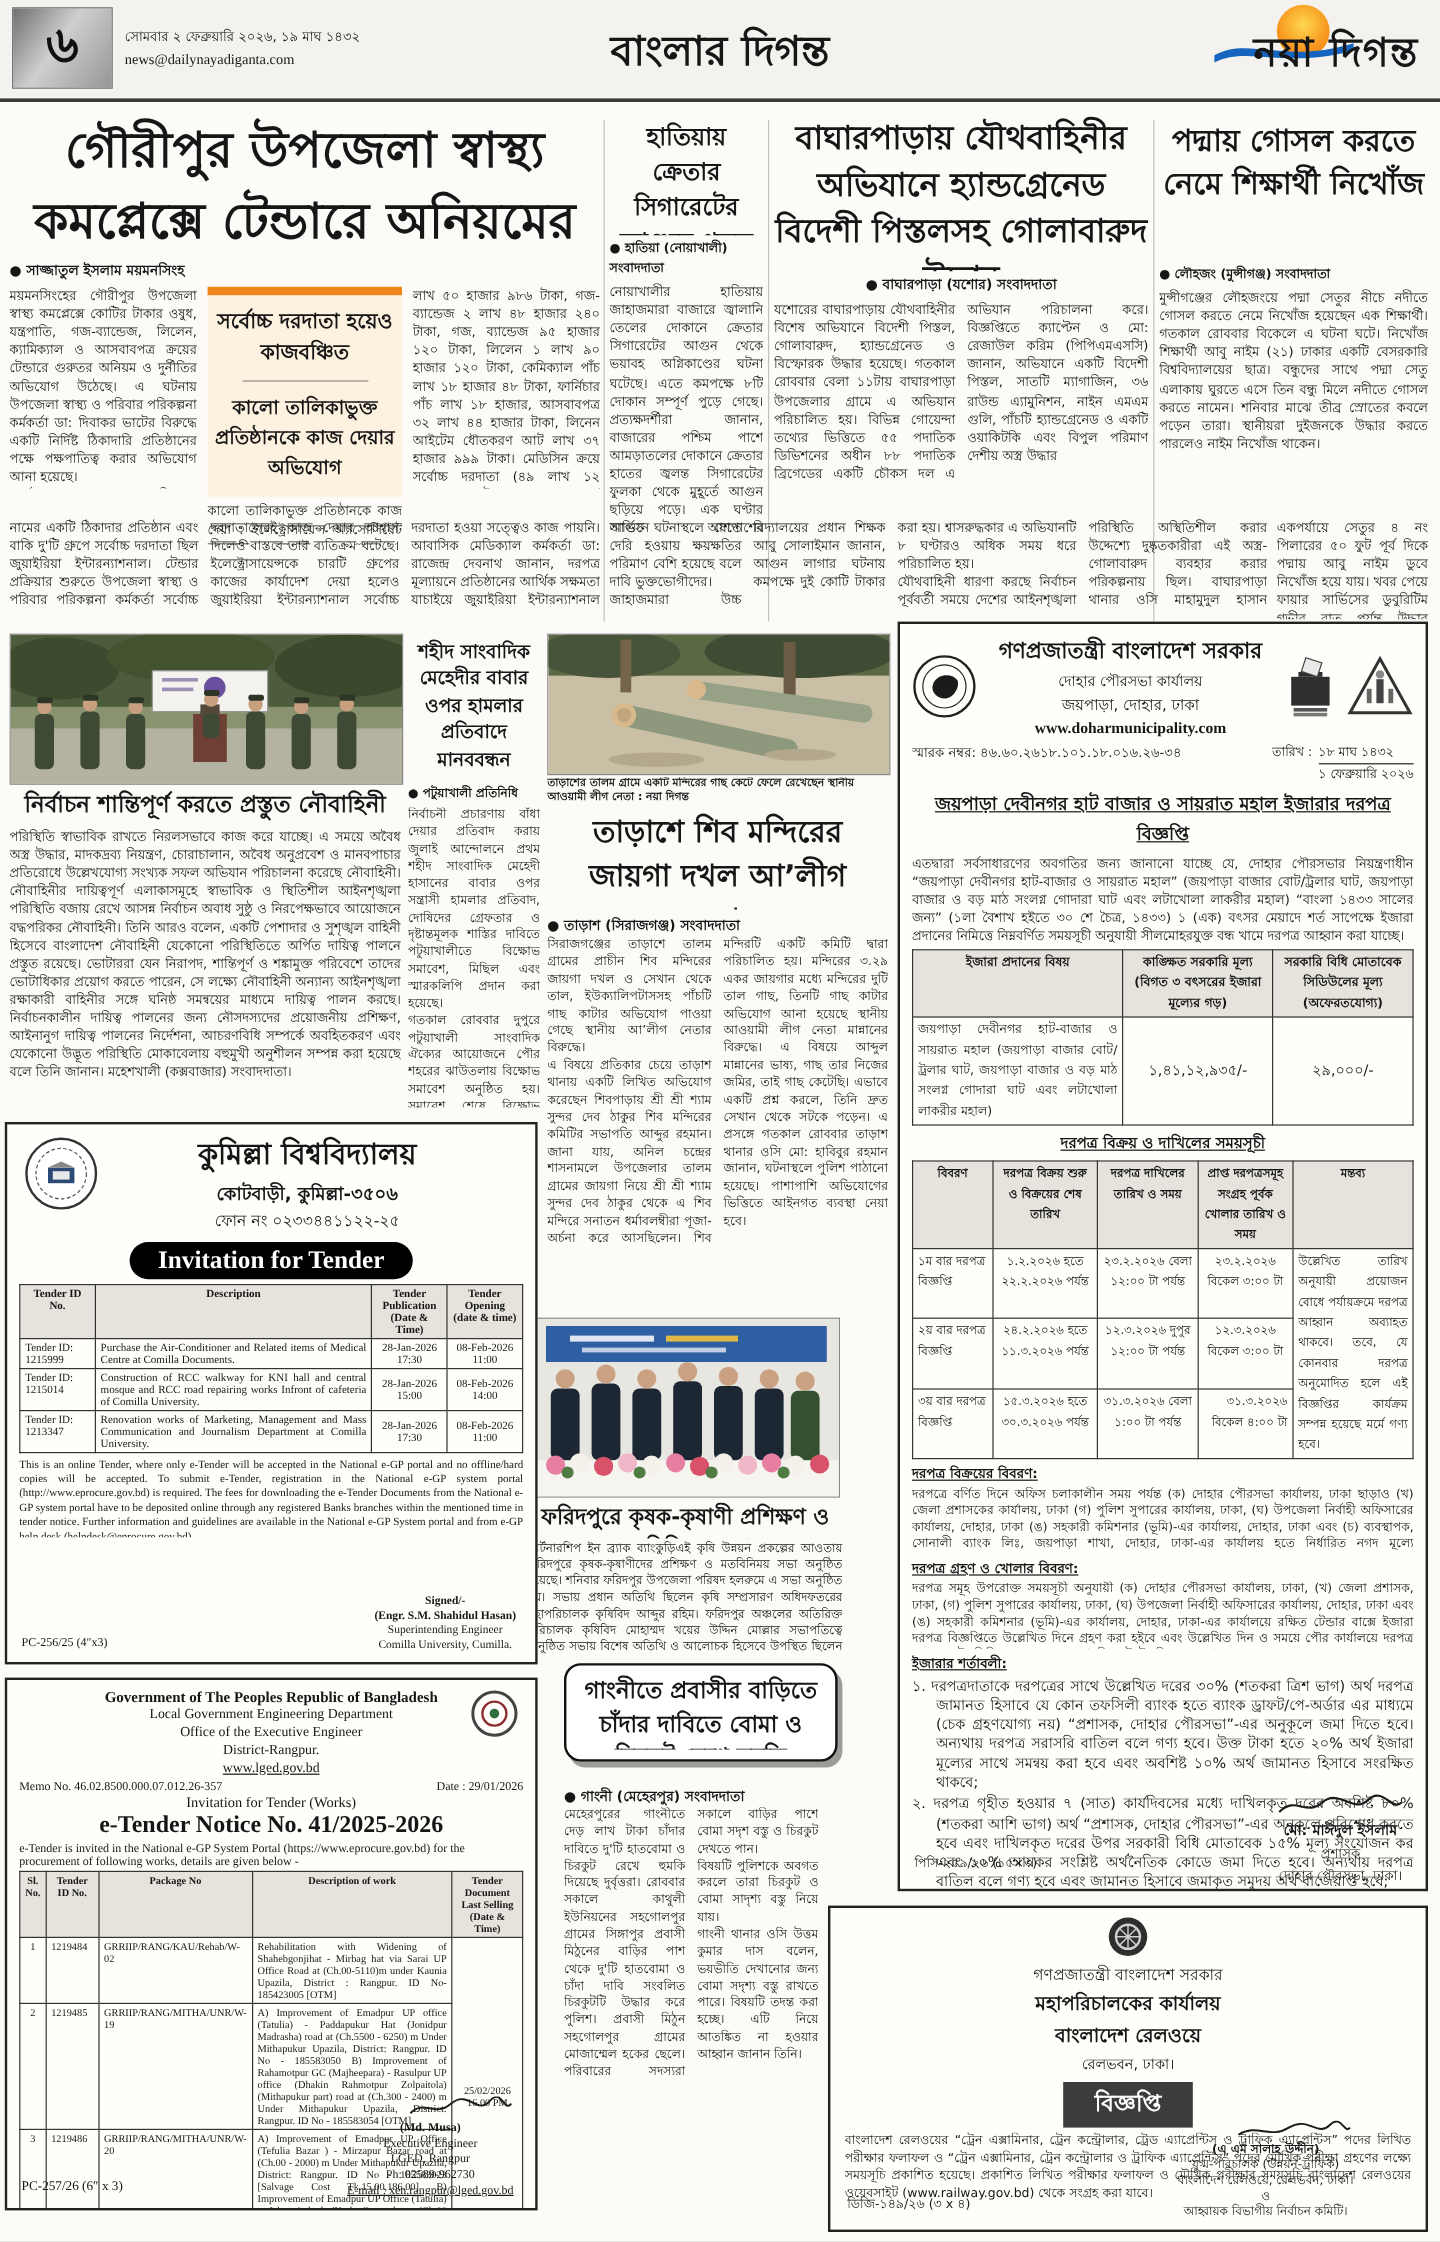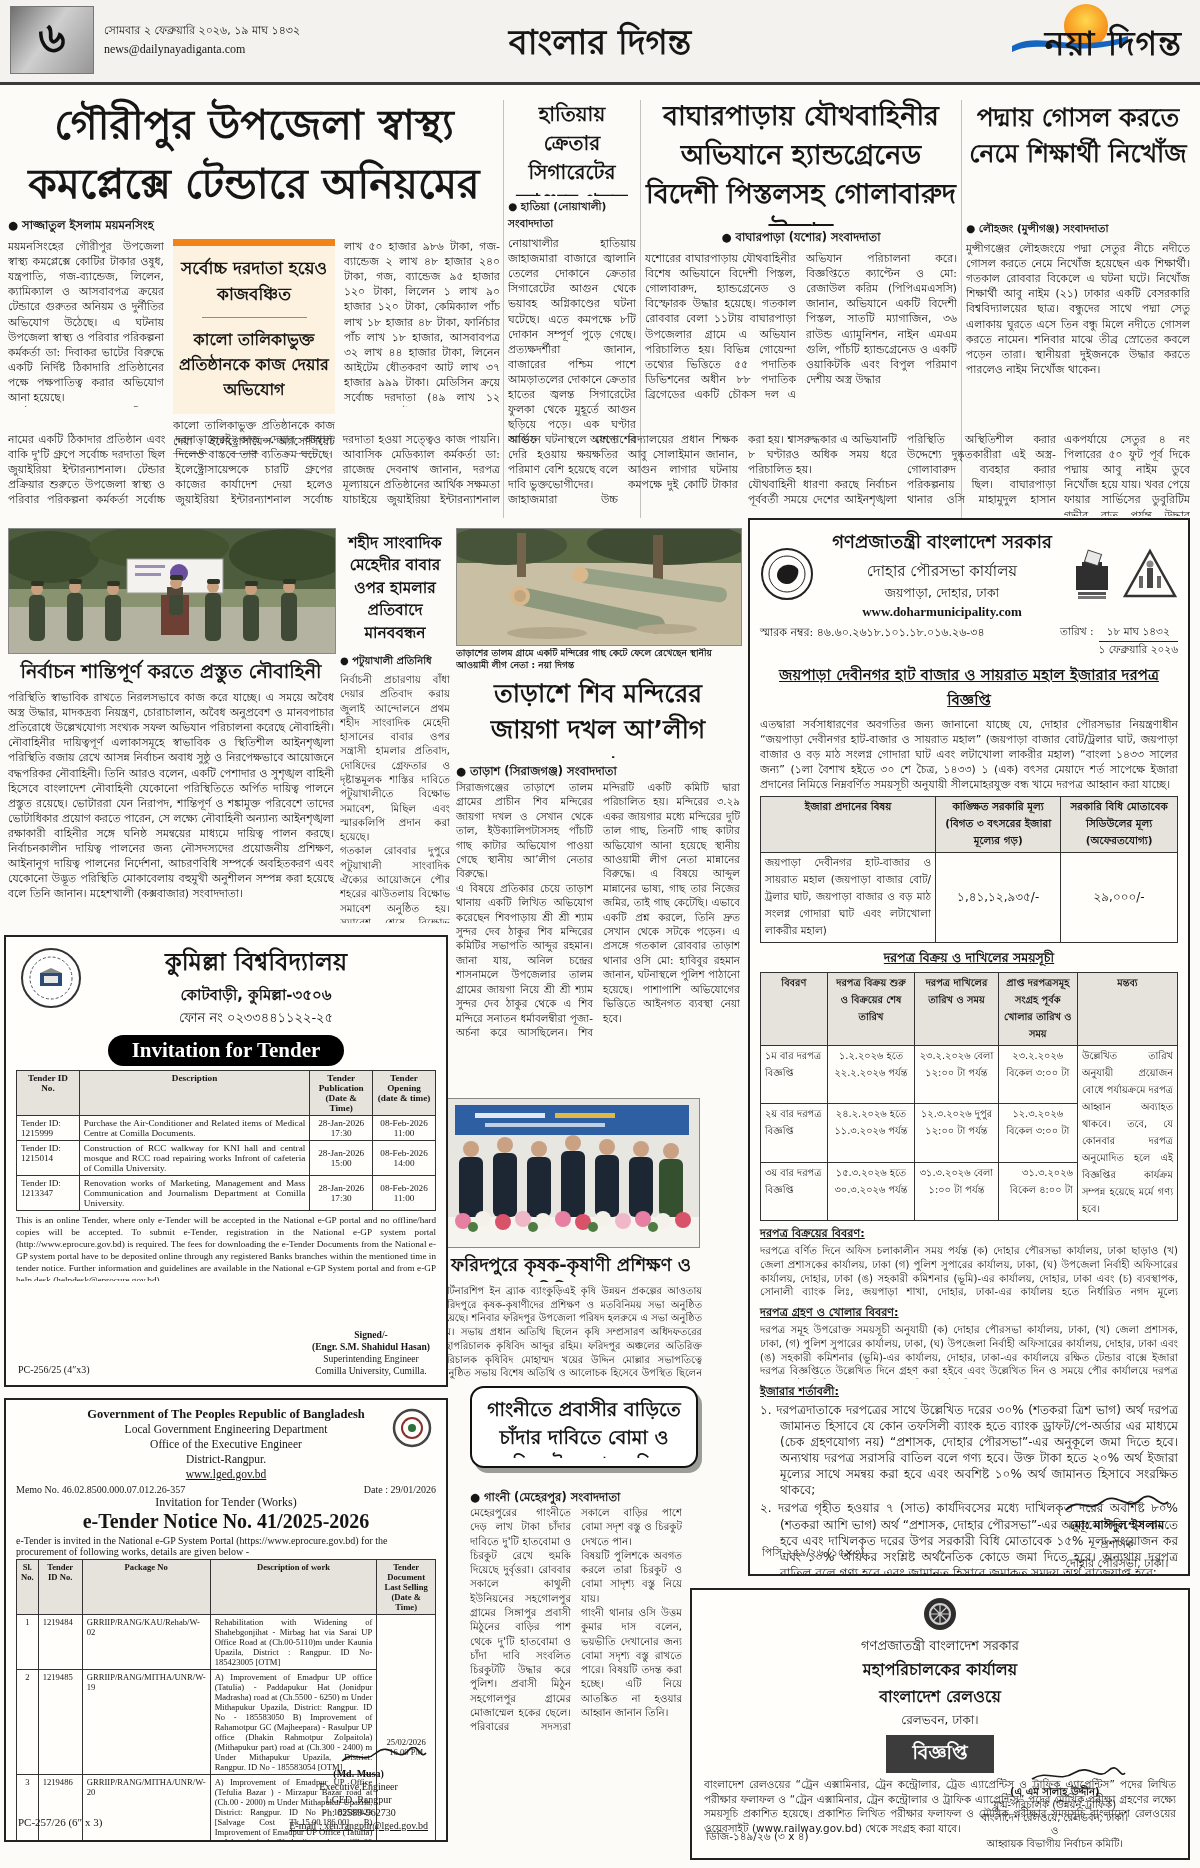--- a/index.html
+++ b/index.html
@@ -232,21 +232,21 @@
 
   <div class="gov-box" style="left:748px;top:518px;width:442px;height:1058px;padding:8px 10px;overflow:hidden;">
     <div style="display:flex;align-items:center;gap:8px;">
       <svg width="54" height="54" viewBox="0 0 54 54">
         <circle cx="27" cy="27" r="25" fill="none" stroke="#222" stroke-width="2"></circle>
         <circle cx="27" cy="27" r="18" fill="none" stroke="#222" stroke-width="1"></circle>
         <path d="M18,24 C22,16 34,16 38,22 C40,28 34,38 26,37 C19,36 15,30 18,24 Z" fill="#1b1b1b"></path>
       </svg>
       <div style="flex:1;text-align:center;">
         <div style="font-size:18px;font-weight:800;">গণপ্রজাতন্ত্রী বাংলাদেশ সরকার</div>
-        <div style="font-size:15px;">দোহার পৌরসভা কার্যালয়</div>
+        <div style="font-size:12px;">দোহার পৌরসভা কার্যালয়</div>
         <div style="font-size:12.5px;">জয়পাড়া, দোহার, ঢাকা</div>
         <div class="en" style="font-size:13px;font-weight:700;">www.doharmunicipality.com</div>
       </div>
       <svg width="44" height="52" viewBox="0 0 44 52">
         <rect x="6" y="18" width="32" height="24" fill="#2f2f2f"></rect>
         <rect x="12" y="14" width="20" height="4" fill="#2f2f2f"></rect>
         <rect x="16" y="4" width="14" height="12" fill="#e9e9e9" stroke="#444" transform="rotate(18 23 10)"></rect>
         <rect x="8" y="44" width="28" height="3" fill="#555"></rect>
           <rect x="8" y="48" width="28" height="3" fill="#777"></rect>
       </svg>
@@ -255,21 +255,21 @@
         <rect x="25" y="20" width="6" height="20" fill="#444"></rect>
         <rect x="17" y="28" width="4" height="12" fill="#666"></rect>
           <rect x="35" y="28" width="4" height="12" fill="#666"></rect>
         <circle cx="28" cy="16" r="3.5" fill="#888"></circle>
       </svg>
     </div>
     <div style="display:flex;justify-content:space-between;align-items:flex-start;margin-top:4px;">
       <div style="font-size:11px;">স্মারক নম্বর: ৪৬.৬০.২৬১৮.১০১.১৮.০১৬.২৬-৩৪</div>
       <div style="display:flex;gap:5px;font-size:10.5px;">
         <span>তারিখ :</span>
-        <span style="display:inline-block;text-align:center;">
+        <span style="display:inline-block;">
           <span style="display:block;border-bottom:1px solid #222;">১৮ মাঘ ১৪৩২</span>
           <span style="display:block;">১ ফেব্রুয়ারি ২০২৬</span>
         </span>
       </div>
     </div>
     <div class="center" style="font-weight:800;font-size:15px;text-decoration:underline;margin:4px 0;">জয়পাড়া দেবীনগর হাট বাজার ও সায়রাত মহাল ইজারার দরপত্র বিজ্ঞপ্তি</div>
     <div class="bt" style="font-size:10.8px;height:74px;">এতদ্বারা সর্বসাধারণের অবগতির জন্য জানানো যাচ্ছে যে, দোহার পৌরসভার নিয়ন্ত্রণাধীন “জয়পাড়া দেবীনগর হাট-বাজার ও সায়রাত মহাল” (জয়পাড়া বাজার বোট/ট্রলার ঘাট, জয়পাড়া বাজার ও বড় মাঠ সংলগ্ন গোদারা ঘাট এবং লটাখোলা লাকরীর মহাল) “বাংলা ১৪৩৩ সালের জন্য” (১লা বৈশাখ হইতে ৩০ শে চৈত্র, ১৪৩৩) ১ (এক) বৎসর মেয়াদে শর্ত সাপেক্ষে ইজারা প্রদানের নিমিত্তে নিম্নবর্ণিত সময়সূচী অনুযায়ী সীলমোহরযুক্ত বন্ধ খামে দরপত্র আহ্বান করা যাচ্ছে।</div>
     <table class="tb" style="margin-top:5px;font-size:10.4px;">
       <tbody>
           <tr>

